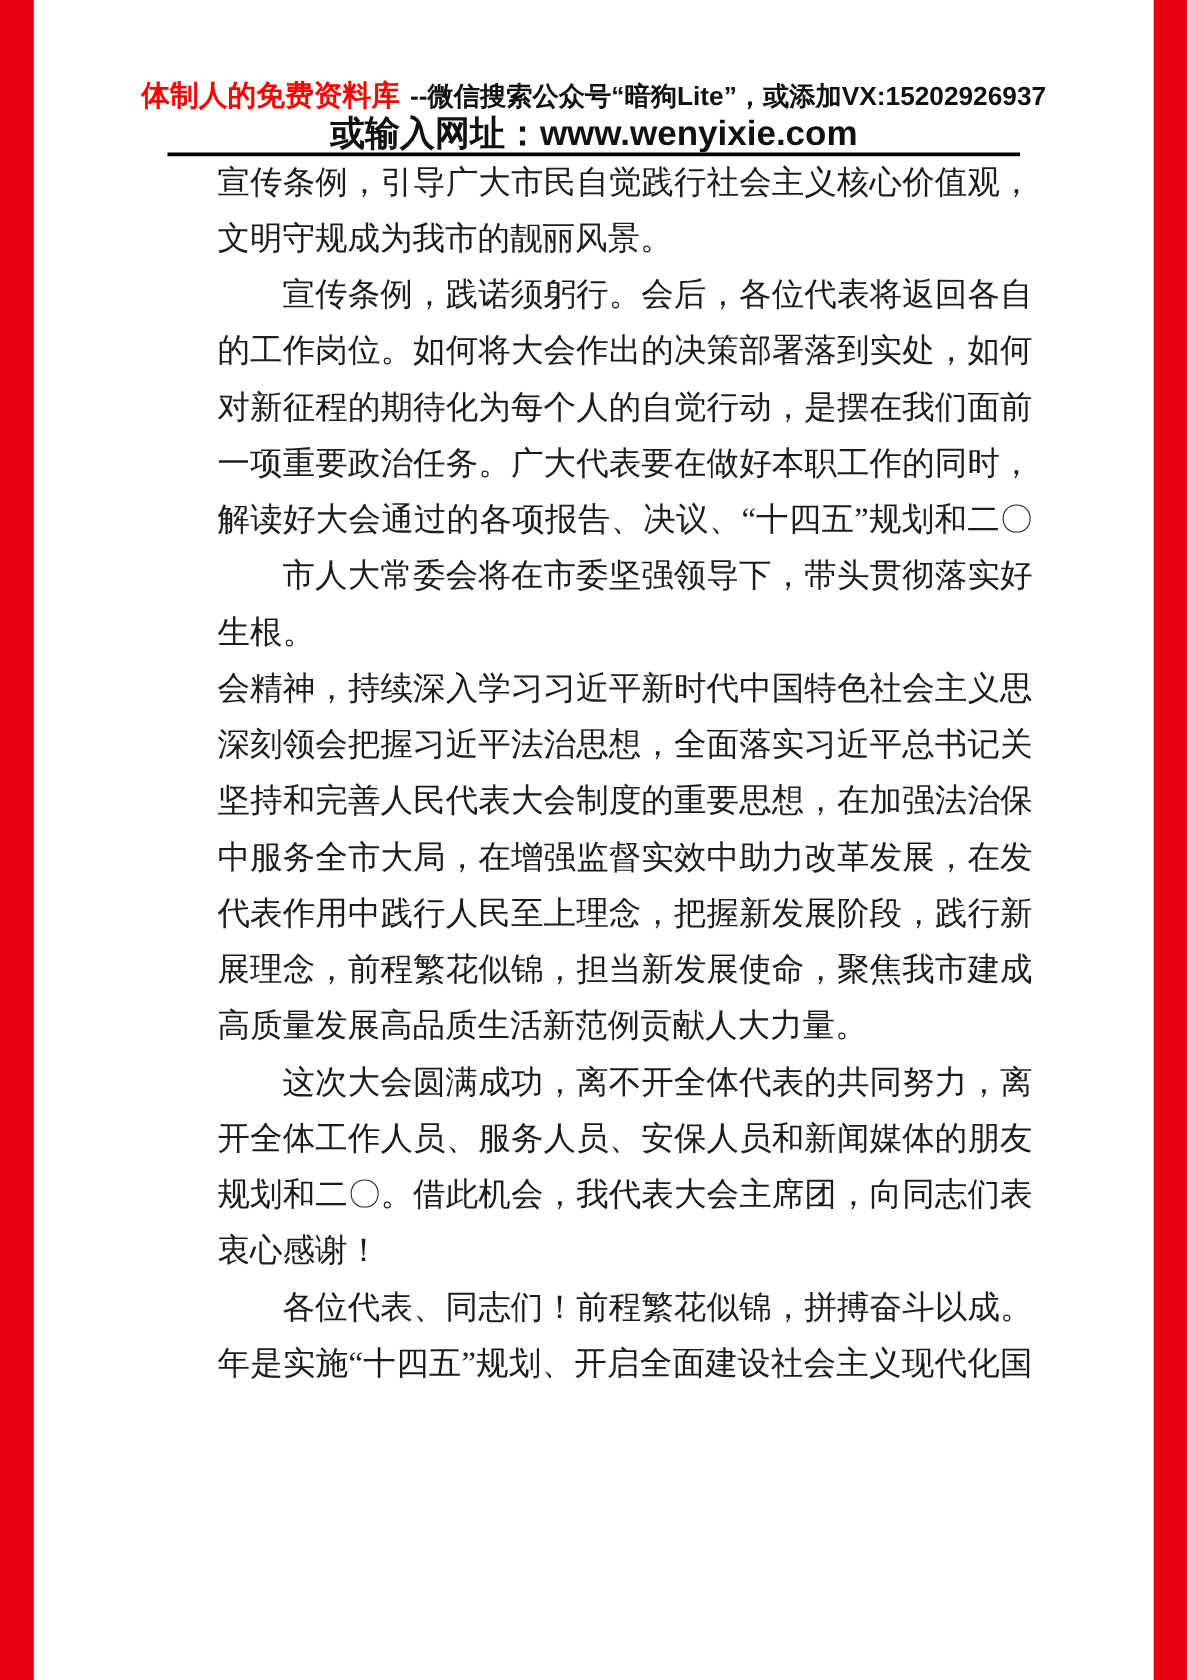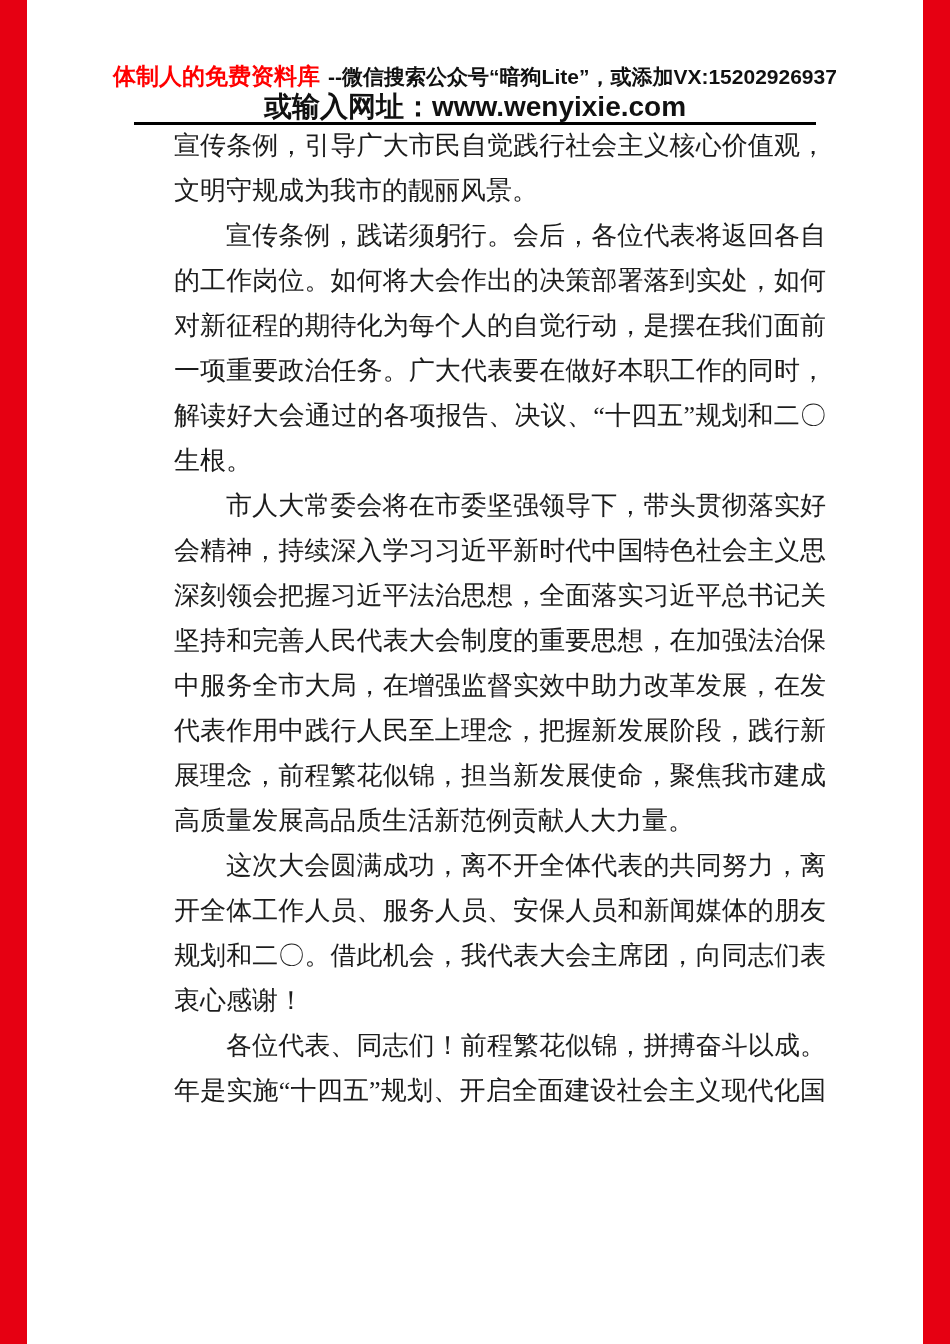--- a/index.html
+++ b/index.html
@@ -96,22 +96,22 @@
     <div class="rule" style="background: rgb(0, 0, 0);"></div>
 
     <div class="doc-body" id="doc-body" style="color: rgb(28, 28, 28);">
         <div class="line fill">宣传条例，引导广大市民自觉践行社会主义核心价值观，让</div>
         <div class="line">文明守规成为我市的靓丽风景。</div>
         <div class="line fill indent">宣传条例，践诺须躬行。会后，各位代表将返回各自</div>
         <div class="line fill">的工作岗位。如何将大会作出的决策部署落到实处，如何将</div>
         <div class="line fill">对新征程的期待化为每个人的自觉行动，是摆在我们面前的</div>
         <div class="line fill">一项重要政治任务。广大代表要在做好本职工作的同时，更</div>
         <div class="line fill">解读好大会通过的各项报告、决议、“十四五”规划和二〇</div>
+        <div class="line fill indent">市人大常委会将在市委坚强领导下，带头贯彻落实好大</div>
         <div class="line">生根。</div>
-        <div class="line fill indent">市人大常委会将在市委坚强领导下，带头贯彻落实好大</div>
         <div class="line fill">会精神，持续深入学习习近平新时代中国特色社会主义思想</div>
         <div class="line fill">深刻领会把握习近平法治思想，全面落实习近平总书记关于</div>
         <div class="line fill">坚持和完善人民代表大会制度的重要思想，在加强法治保障</div>
         <div class="line fill">中服务全市大局，在增强监督实效中助力改革发展，在发挥</div>
         <div class="line fill">代表作用中践行人民至上理念，把握新发展阶段，践行新发</div>
         <div class="line fill">展理念，前程繁花似锦，担当新发展使命，聚焦我市建成</div>
         <div class="line">高质量发展高品质生活新范例贡献人大力量。</div>
         <div class="line fill indent">这次大会圆满成功，离不开全体代表的共同努力，离不</div>
         <div class="line fill">开全体工作人员、服务人员、安保人员和新闻媒体的朋友们</div>
         <div class="line fill">规划和二〇。借此机会，我代表大会主席团，向同志们表示</div>

